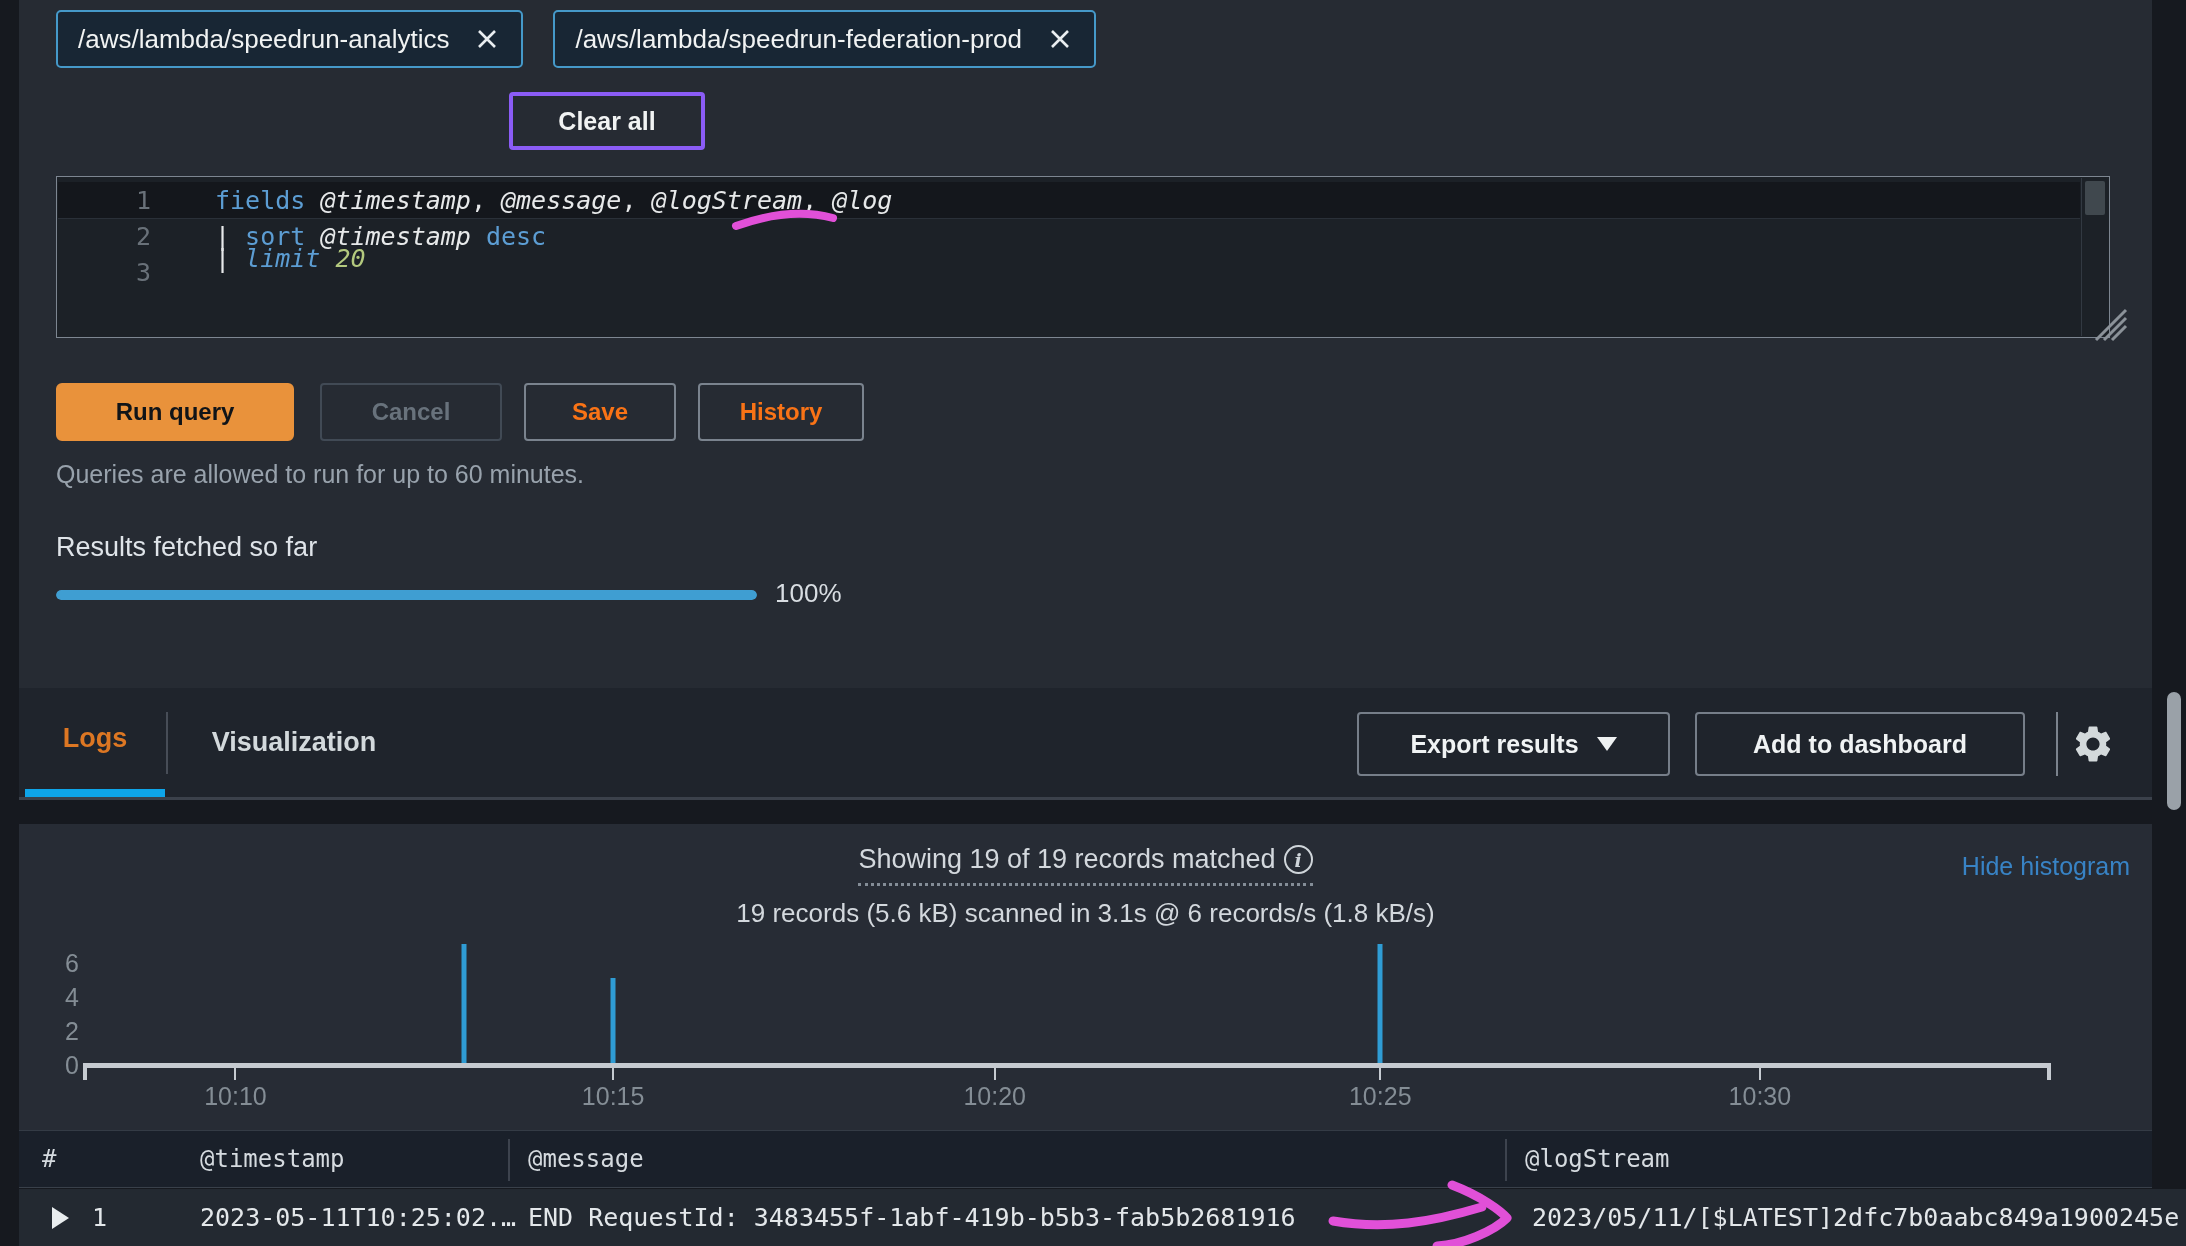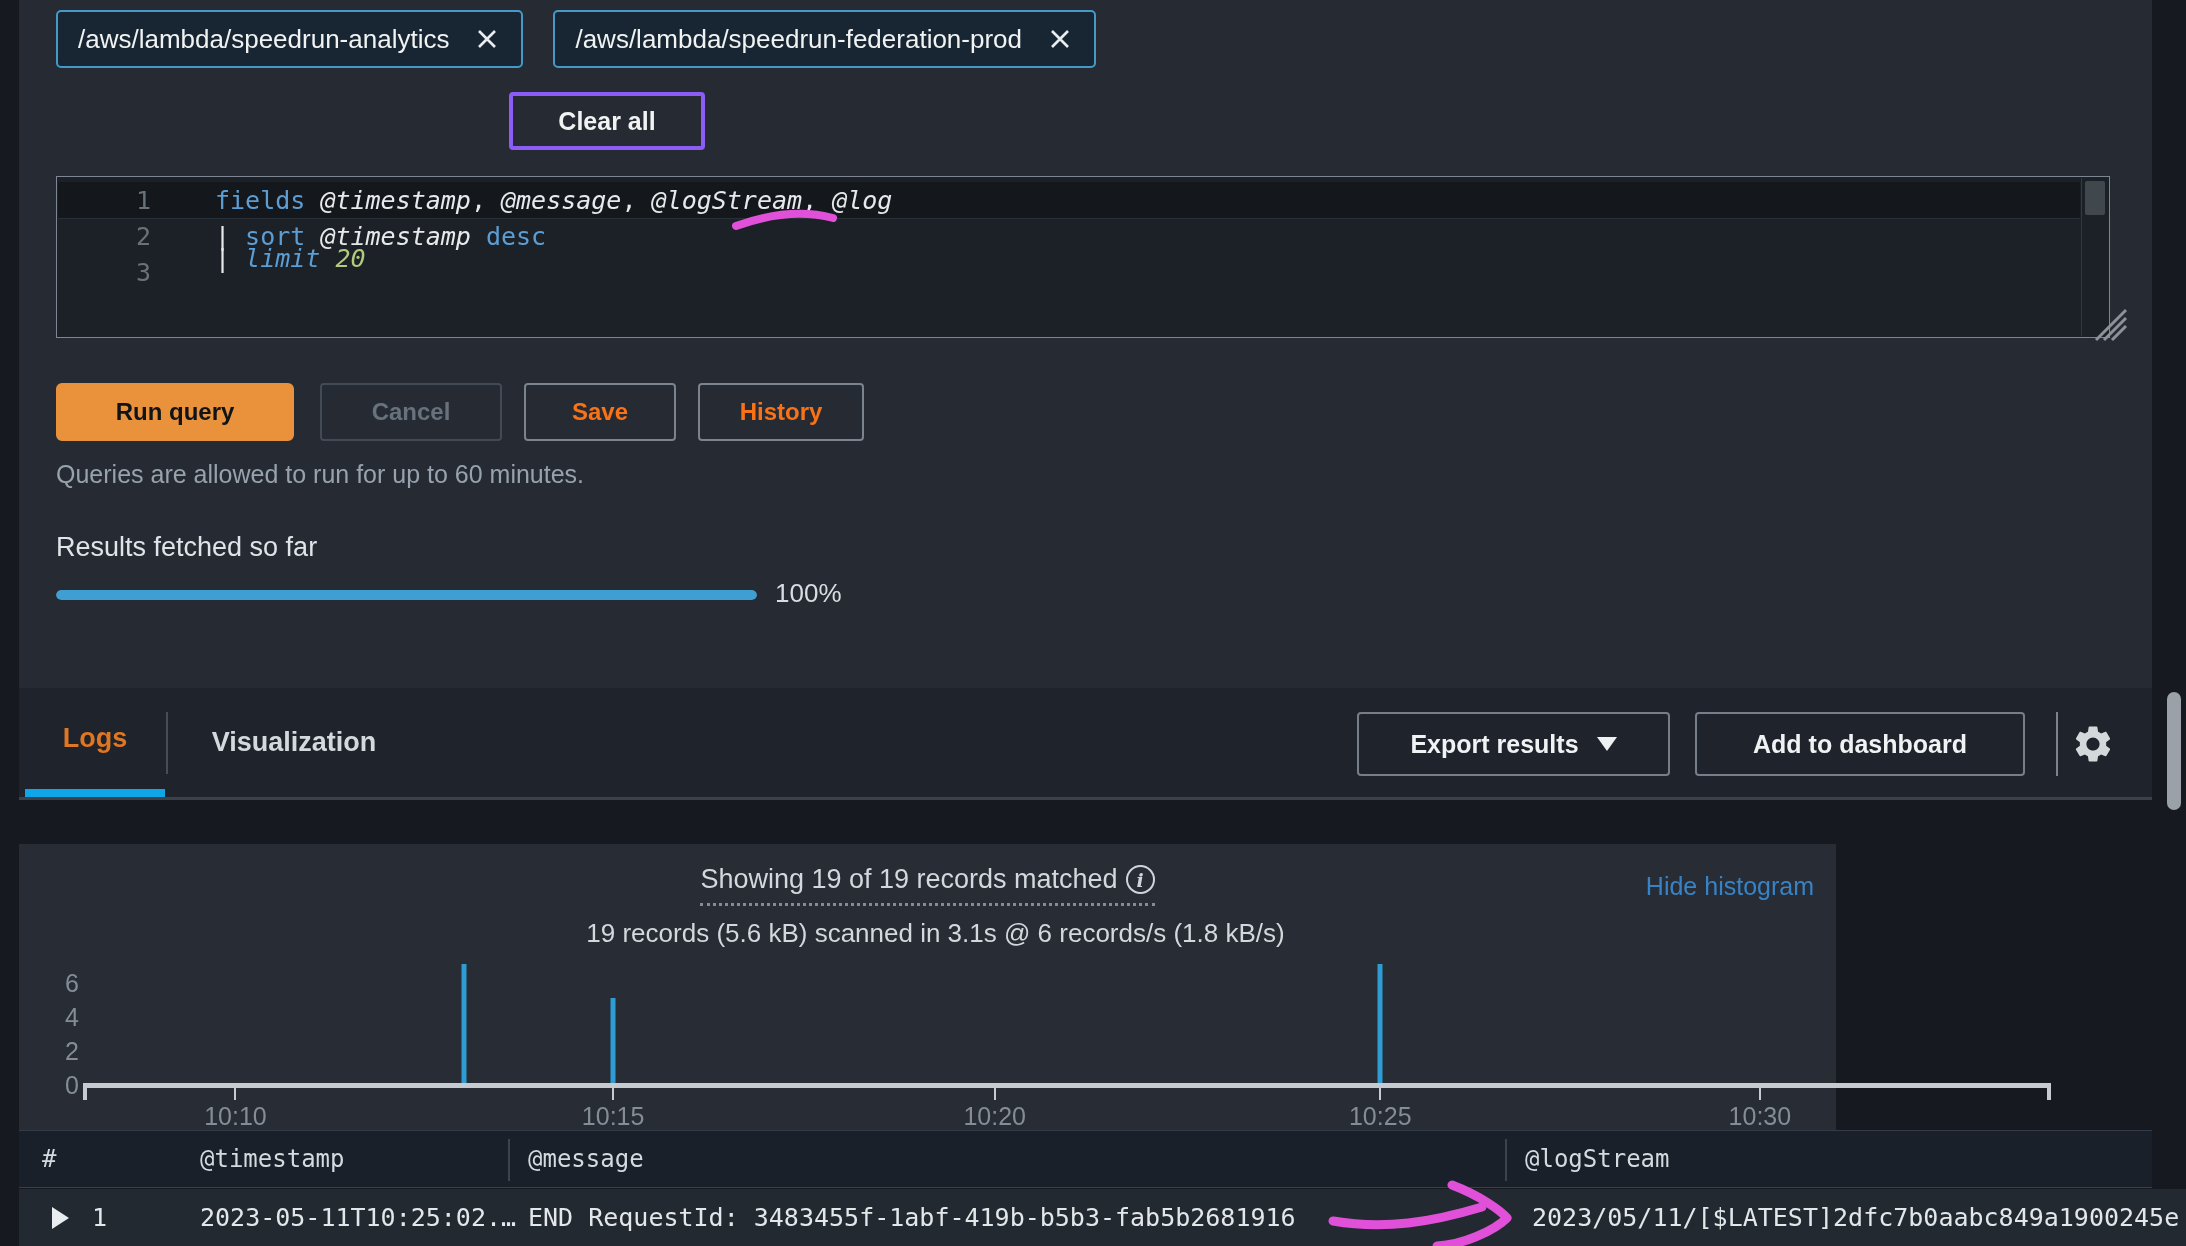--- a/index.html
+++ b/index.html
@@ -70,29 +70,29 @@
   .tab-idle { color:#d3d9dc; }
   .vdiv { background:#474d57; width:2px; }
   .result-btn {
     border:2px solid #767e89; border-radius:4px; background:transparent;
     display:flex; align-items:center; justify-content:center; gap:18px;
     font-size:25px; font-weight:bold; color:#f0f3f4; cursor:pointer;
   }
   .caret-down { width:0; height:0; border-left:10px solid transparent; border-right:10px solid transparent; border-top:14px solid #eef1f2; }
 
   
-  .results-band { left:19px; top:844px; width:1817px; height:330px; background:#272c35; }
+  .results-band { left:19px; top:824px; width:2133px; height:330px; background:#272c35; }
   .matched-wrap { top:20px; left:0; width:100%; text-align:center; }
   .matched-inner { display:inline-flex; align-items:center; gap:8px; border-bottom:3px dotted #848d97; padding-bottom:8px; font-size:27px; color:#d3d8dd; }
   .info-icon {
     width:29px; height:29px; border:2px solid #cfd5da; border-radius:50%;
     display:inline-flex; align-items:center; justify-content:center; cursor:pointer;
   }
   .info-icon::after { content:"i"; font-family:"DejaVu Serif", serif; font-style:italic; font-weight:bold; font-size:19px; color:#cfd5da; }
-  .stats-line { top:74px; left:0; width:100%; text-align:center; font-size:26px; color:#d3d8dd;margin-left:8px; }
+  .stats-line { top:74px; left:0; width:100%; text-align:center; font-size:26px; color:#d3d8dd; }
   .hide-link { top:28px; right:22px; font-size:25px; color:#3883c5; cursor:pointer; }
 
   .hx-axis { left:65px; top:239px; width:1967px; height:5px; background:#c6cbd1; }
   .hx-cap { width:4px; height:17px; top:239px; background:#c6cbd1; }
   .hbars { left:65px; top:116px; width:1967px; height:123px; }
   .hbar { position:absolute; bottom:-4px; width:5px; background:#2f9cd4; transform:translateX(-50%); }
   .hytick { position:absolute; left:18px; width:42px; height:30px; line-height:30px; text-align:right; font-size:25px; color:#848d95; }
   .hxtick { position:absolute; top:244px; width:2px; height:12px; background:#c6cbd1; }
   .hxlabel { position:absolute; top:258px; width:140px; text-align:center; font-size:25px; color:#848d95; }
 

